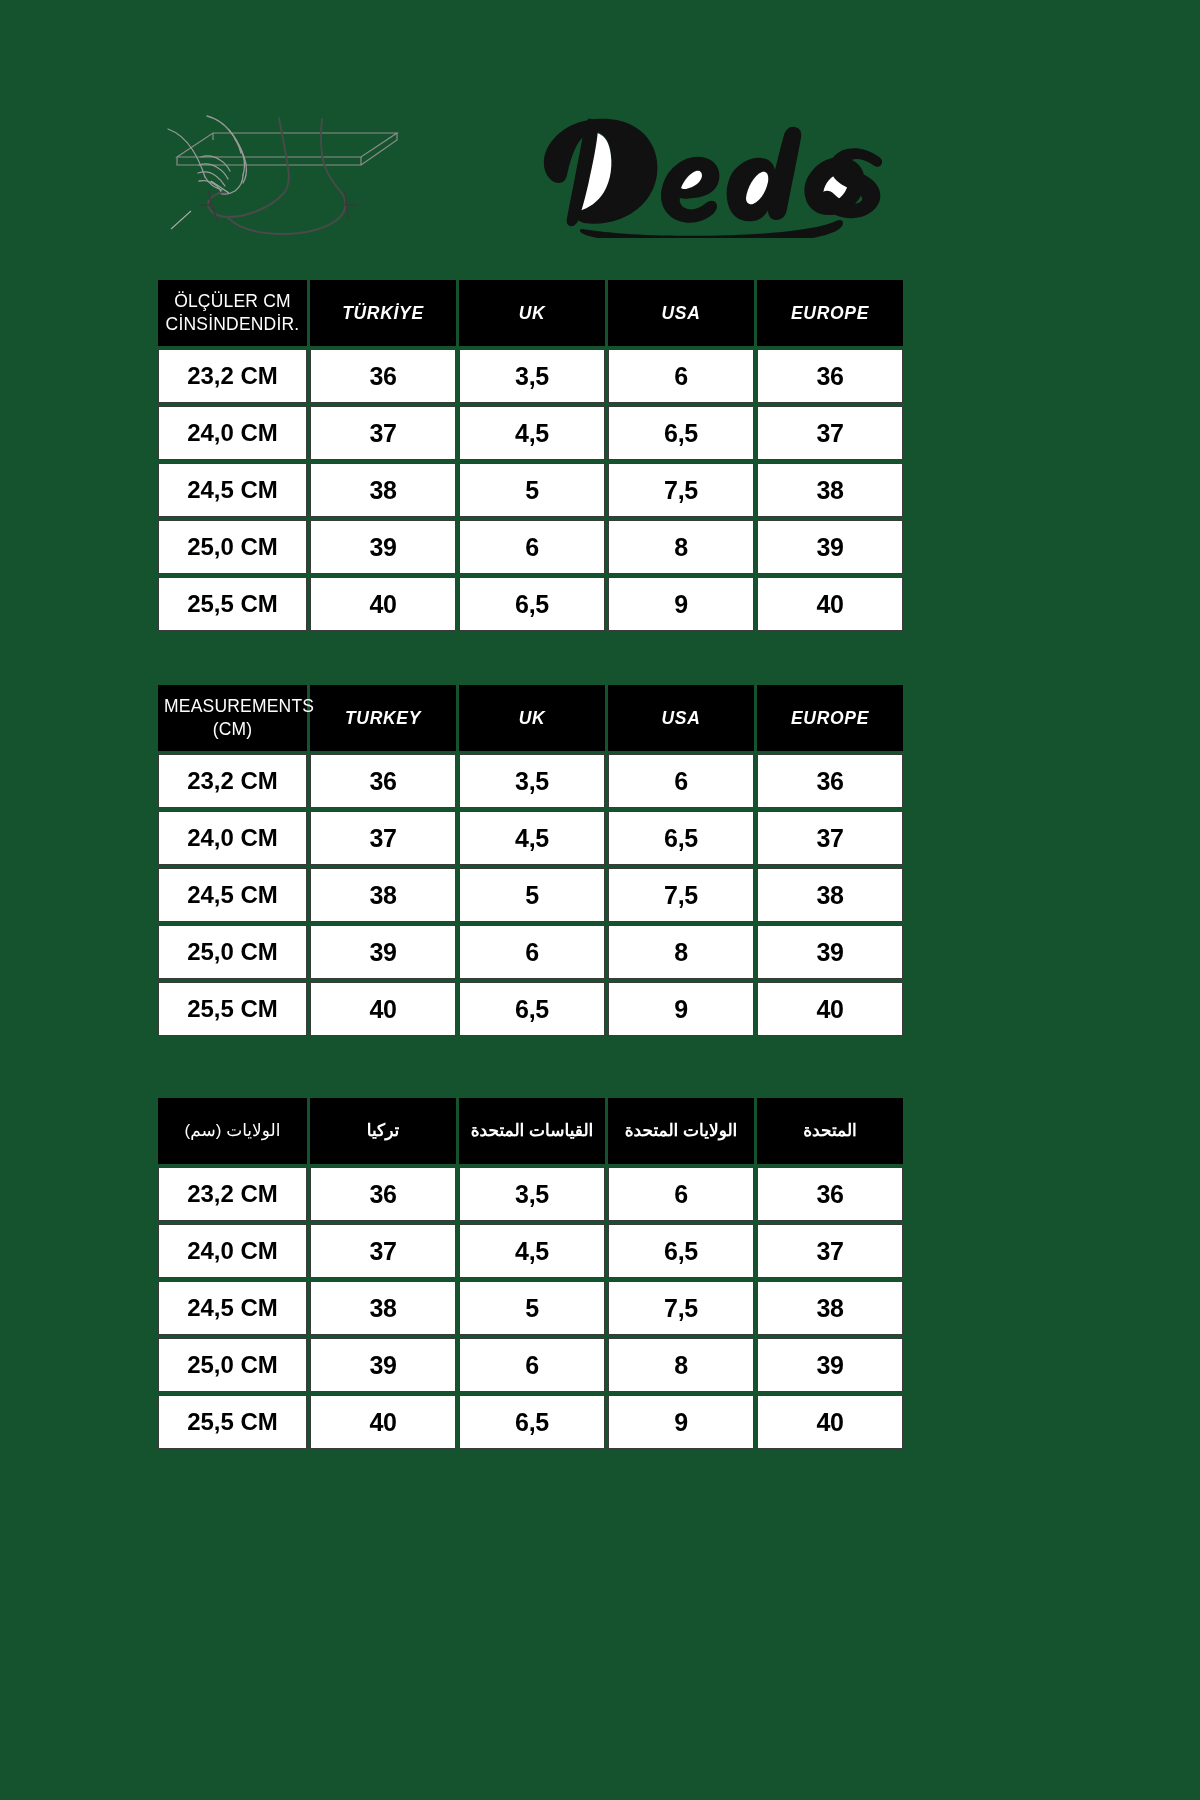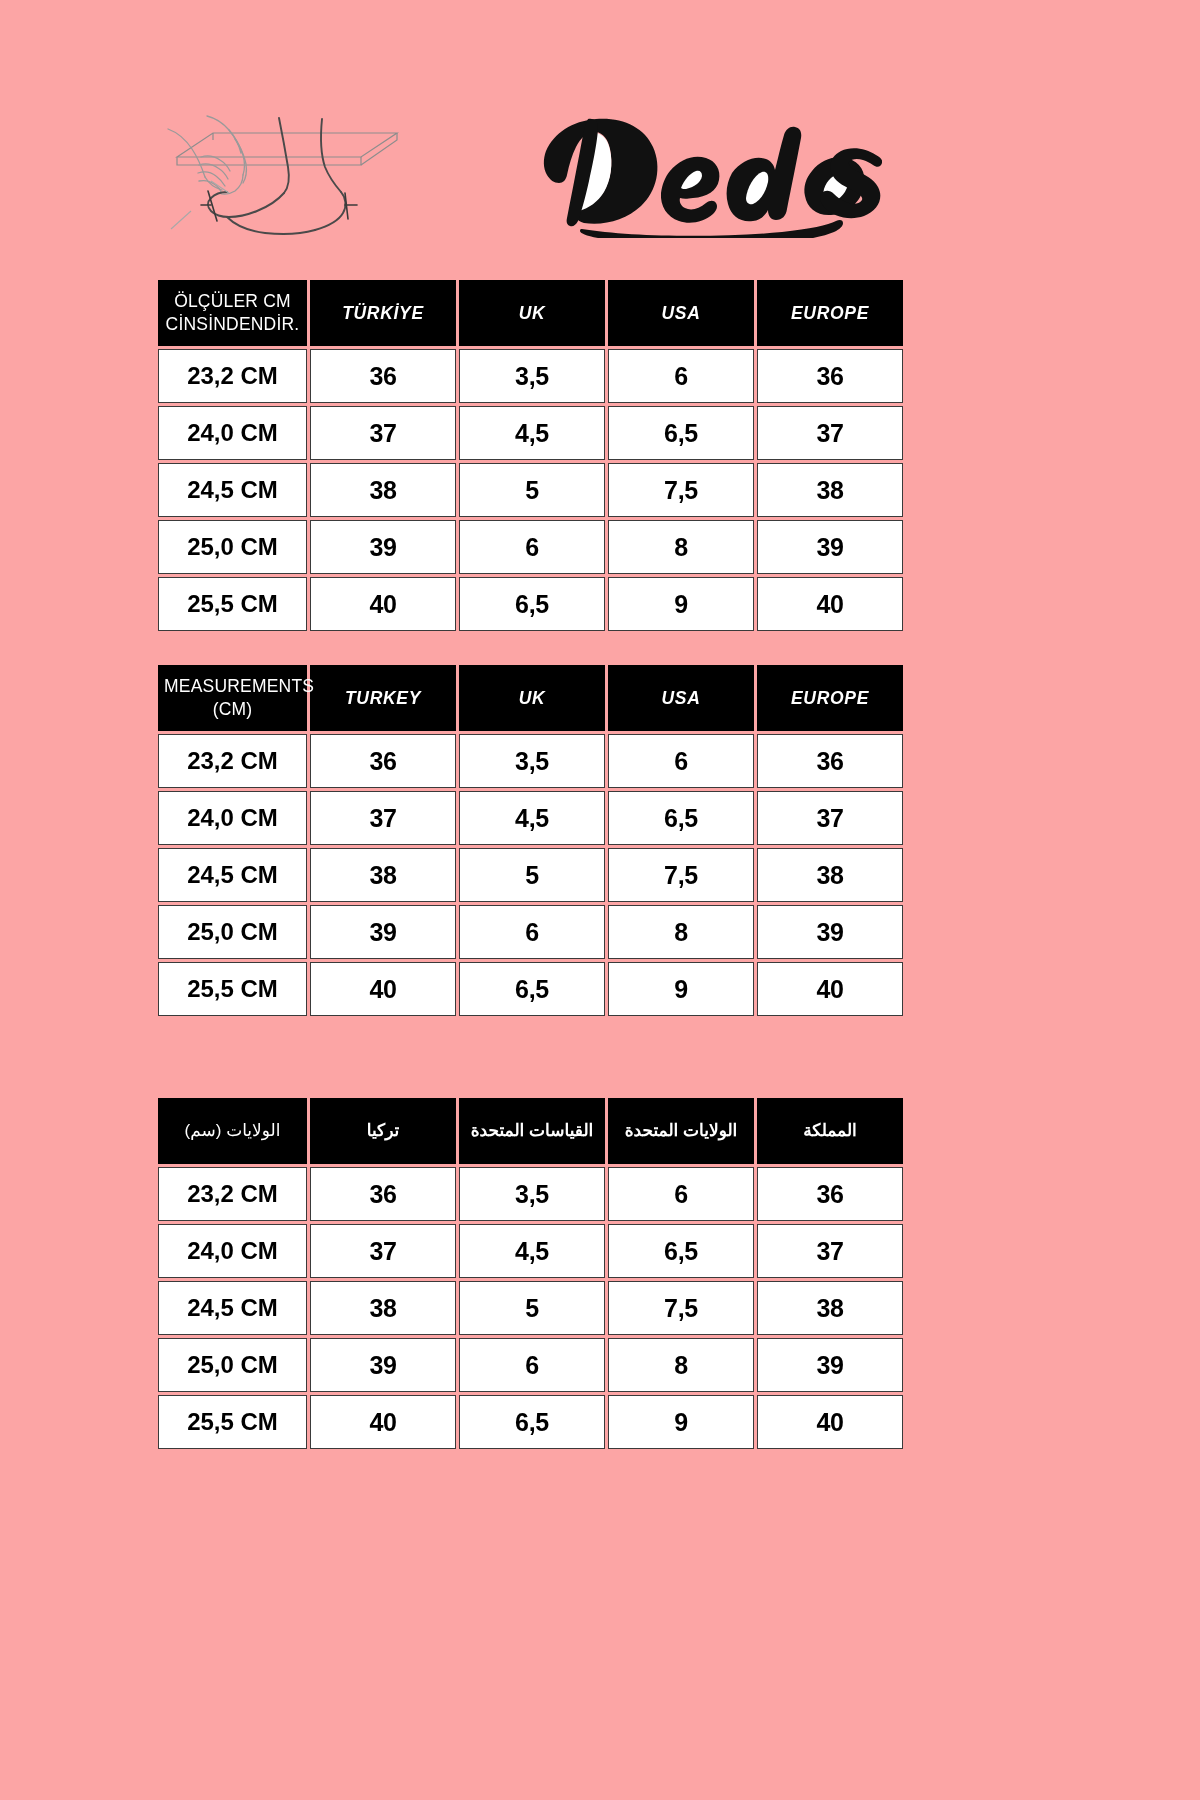--- a/index.html
+++ b/index.html
@@ -8,21 +8,21 @@
     width: 1200px;
     height: 1800px;
     background: #ffffff;
     font-family: "Liberation Sans", sans-serif;
   }
 
   .page {
     position: relative;
     width: 1200px;
     height: 1800px;
-    background: #fca5a5;
+    background: #14532d;
     overflow: hidden;
   }
 
   
   .header {
     position: absolute;
     left: 155px;
     top: 88px;
     width: 735px;
     height: 165px;
@@ -50,21 +50,21 @@
   .size-table {
     position: absolute;
     left: 155px;
     width: 735px;
     border-collapse: separate;
     border-spacing: 3px 3px;
     table-layout: fixed;
   }
 
   #table-tr  { top: 277px; }
-  #table-en  { top: 662px; }
+  #table-en  { top: 682px; }
   #table-ar  { top: 1095px; }
 
   .size-table col.c-measure { width: 149px; }
   .size-table col.c-std     { width: 146px; }
 
   
   .size-table thead th {
     background: #000000;
     color: #ffffff;
     height: 66px;
@@ -314,21 +314,21 @@
         <col class="c-std">
         <col class="c-std">
         <col class="c-std">
     </colgroup>
     <thead>
       <tr>
         <th class="th-ar-measure">الولايات (سم)</th>
         <th class="th-ar">تركيا</th>
         <th class="th-ar">القياسات المتحدة</th>
         <th class="th-ar">الولايات المتحدة</th>
-        <th class="th-ar">المملكة</th>
+        <th class="th-ar">المتحدة</th>
       </tr>
     </thead>
     <tbody>
       <tr>
         <td class="cell-measure">23,2 CM</td>
         <td>36</td>
         <td>3,5</td>
         <td>6</td>
         <td>36</td>
       </tr>

